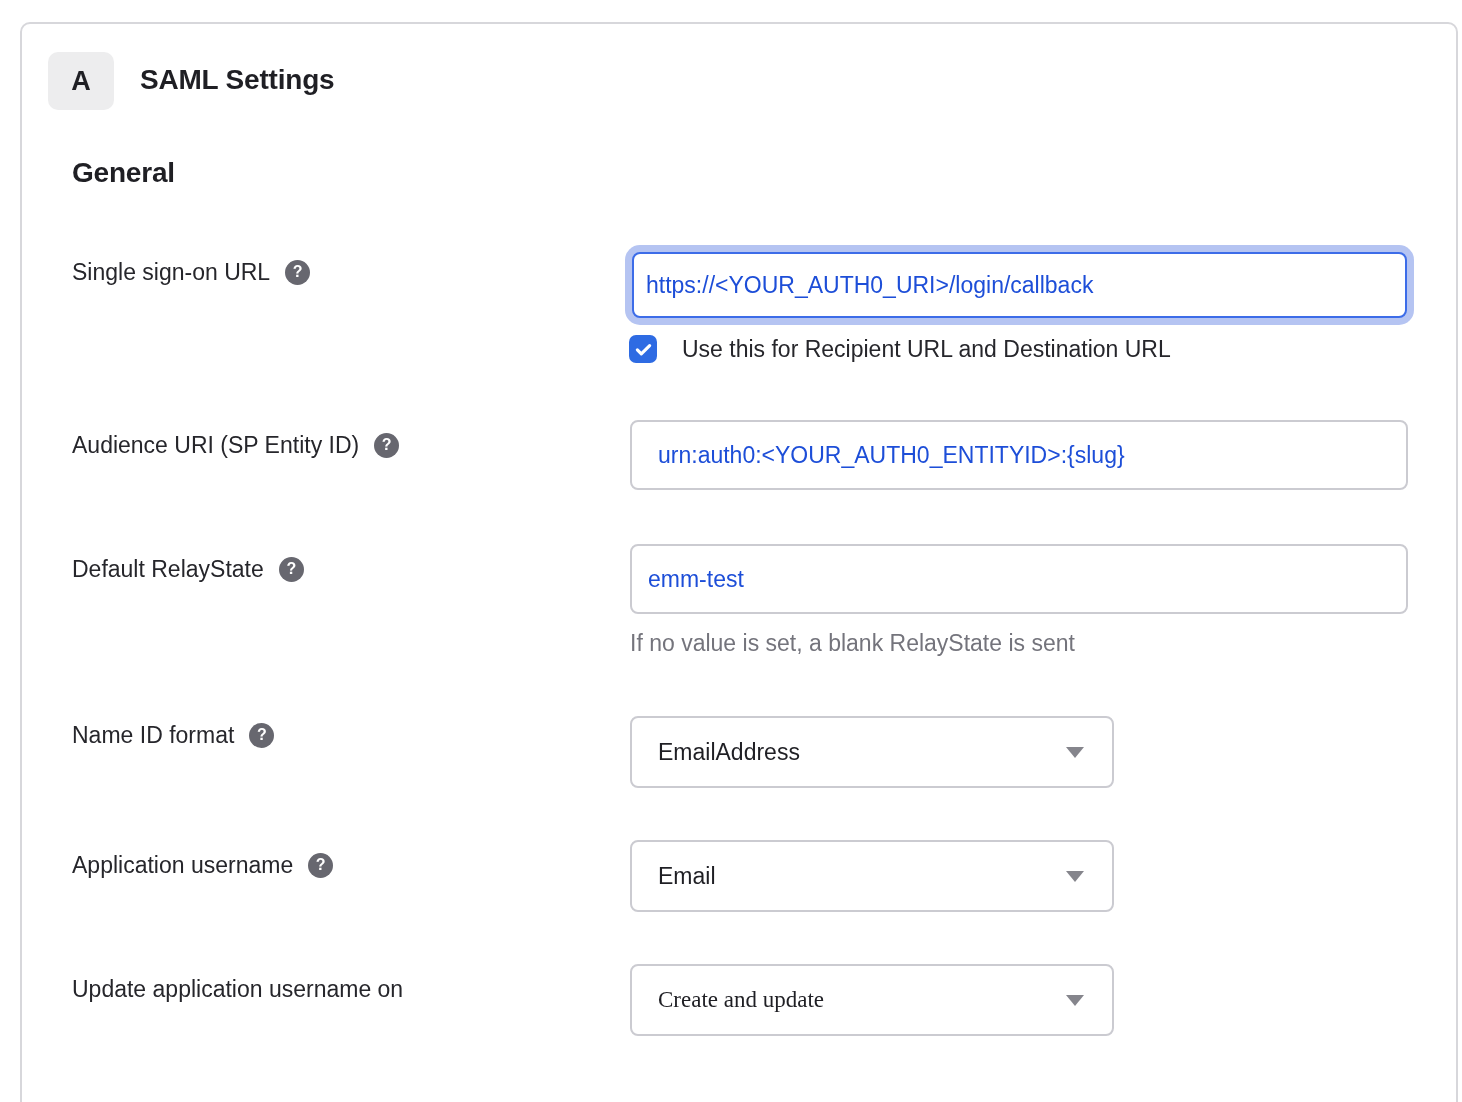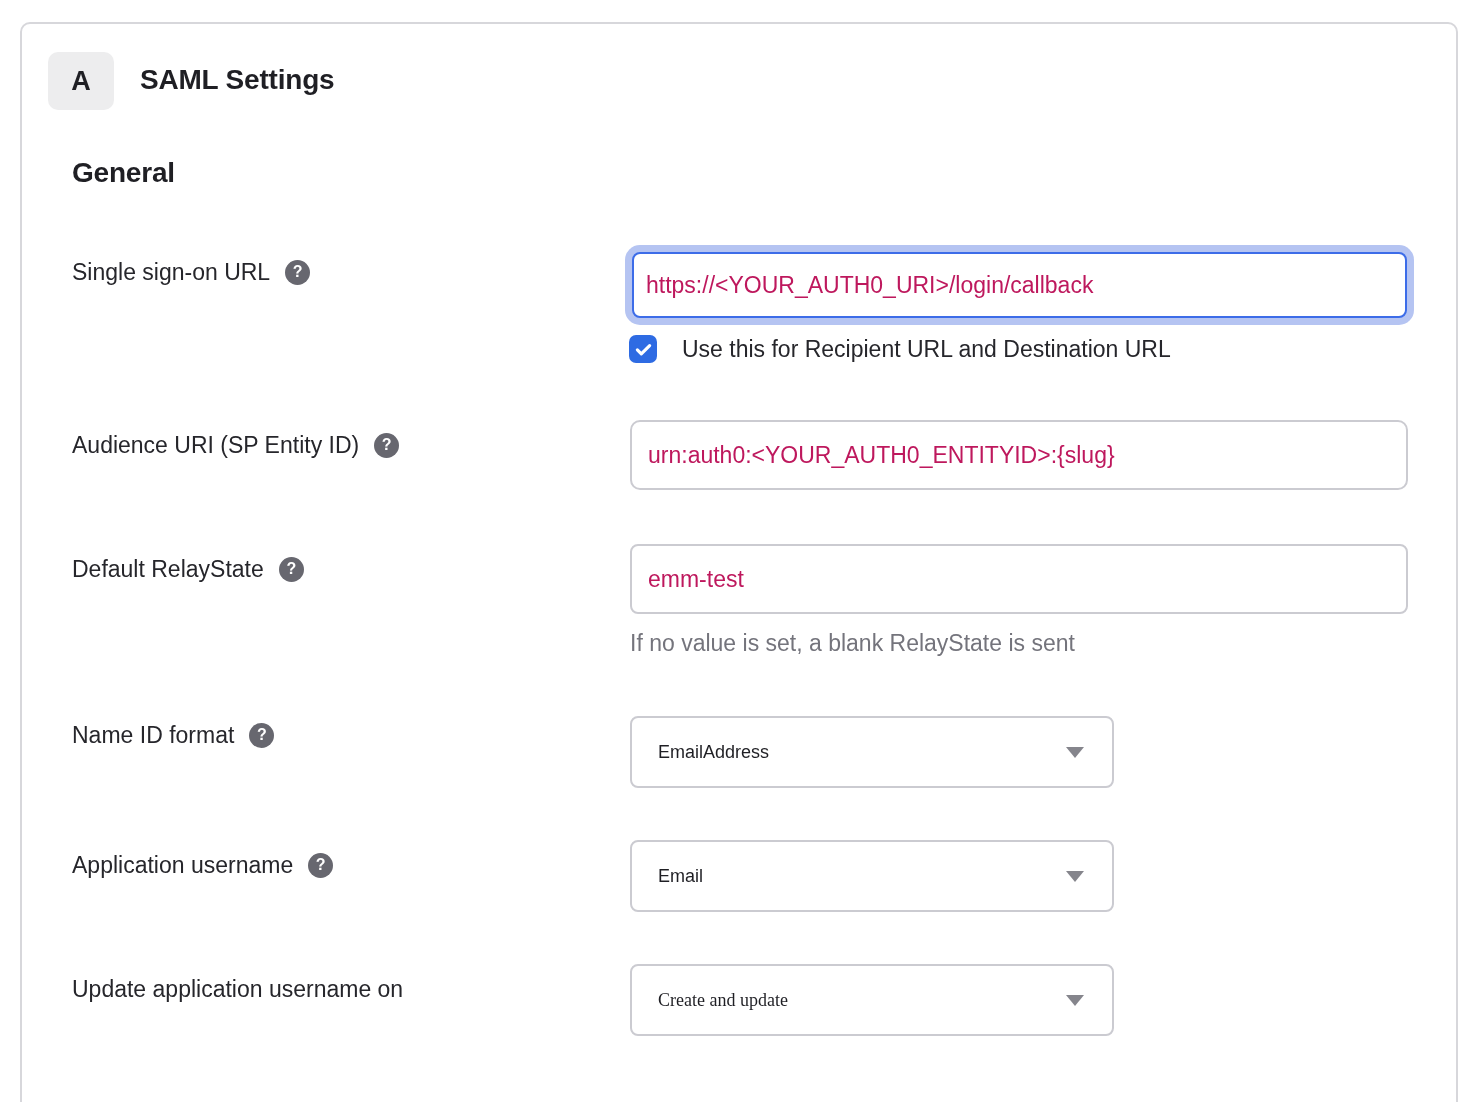--- a/index.html
+++ b/index.html
@@ -46,30 +46,30 @@
     background: #67676f; color: #ffffff;
     font-size: 16px; font-weight: 700;
     cursor: pointer; user-select: none;
   }
   .text-input {
     position: absolute;
     height: 70px;
     border: 2px solid #cbcbd1; border-radius: 8px;
     background: #ffffff;
     font-family: "Liberation Sans", sans-serif;
-    font-size: 23px; color: #be185d;
+    font-size: 23px; color: #1d4ed8;
     padding: 0 16px;
     outline: none;
   }
   .text-input--focused {
     border: 2.5px solid #3c6ce8;
     box-shadow: 0 0 0 7px #b5c4f2;
     padding: 0 12px;
   }
-  .input-indent { padding-left: 16px; border-radius: 10px; }
+  .input-indent { padding-left: 26px; }
   .checkbox {
     position: absolute; left: 607px; top: 311px;
     width: 28px; height: 28px;
     background: #2e6be3; border-radius: 7px;
     display: flex; align-items: center; justify-content: center;
     cursor: pointer;
   }
   .checkbox-label {
     position: absolute; left: 660px; top: 312px;
     font-size: 23px; color: #26262b;
@@ -78,21 +78,21 @@
     position: absolute; left: 608px; top: 606px;
     font-size: 23px; color: #74747c; text-align: center;
   }
   .dropdown {
     position: absolute; left: 608px;
     width: 484px; height: 72px;
     border: 2px solid #cbcbd1; border-radius: 8px;
     background: #ffffff;
     display: flex; align-items: center; justify-content: space-between;
     padding: 0 28px 0 26px;
-    font-size: 18px; color: #1f1f24;
+    font-size: 23px; color: #1f1f24;
     cursor: pointer;
   }
   .caret-down {
     width: 0; height: 0;
     border-left: 9px solid transparent;
     border-right: 9px solid transparent;
     border-top: 11px solid #85858c;
   }
 </style>
 </head>

